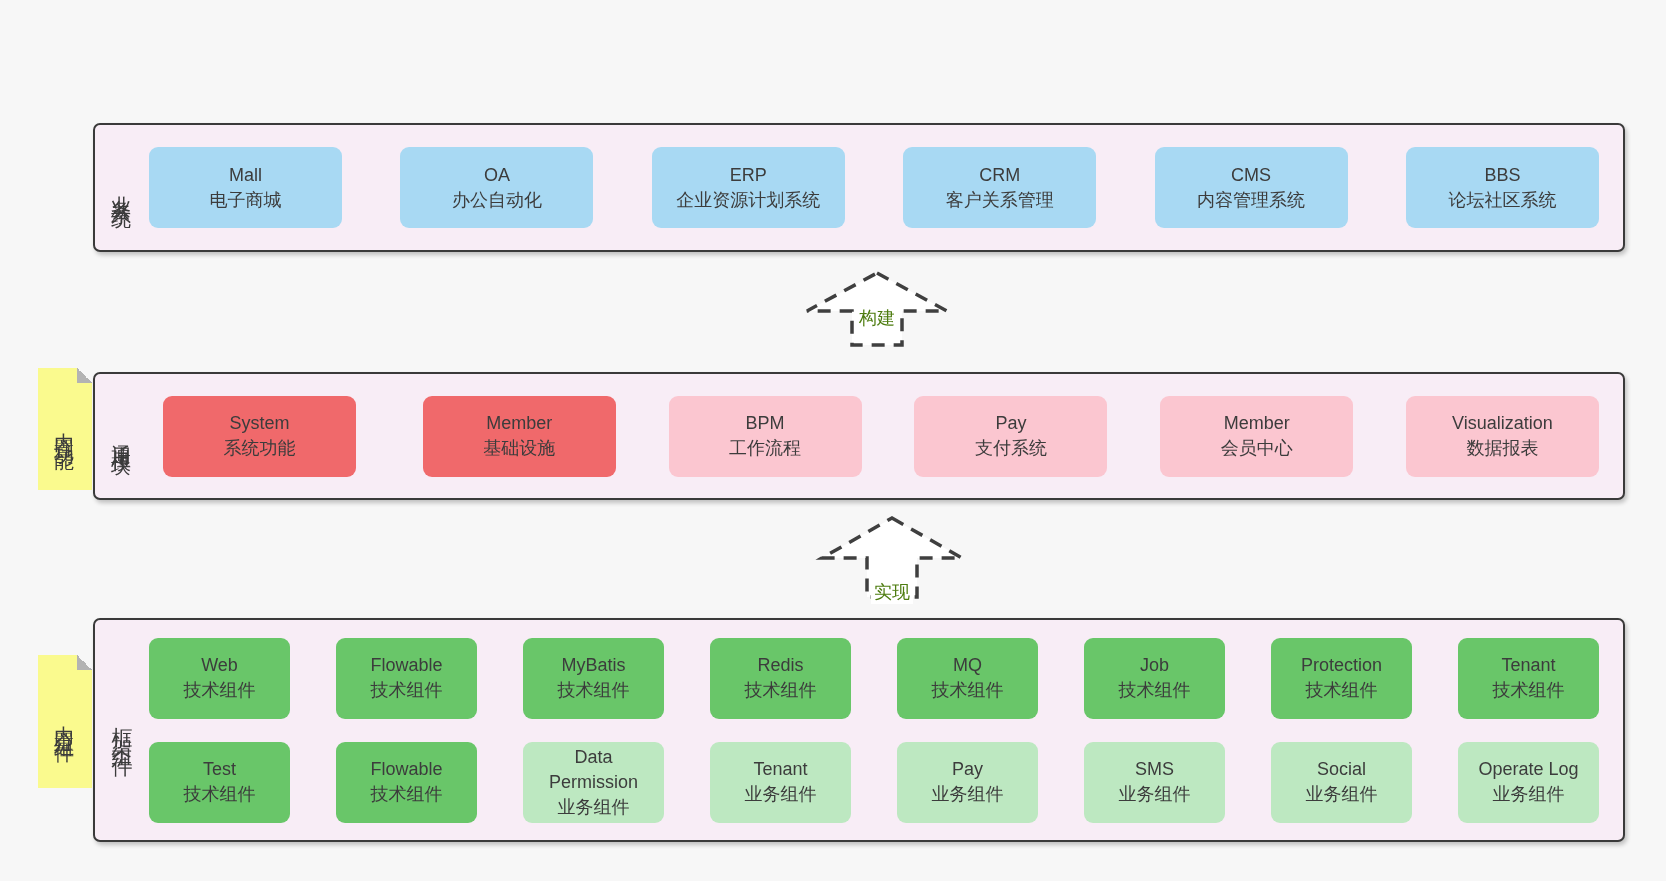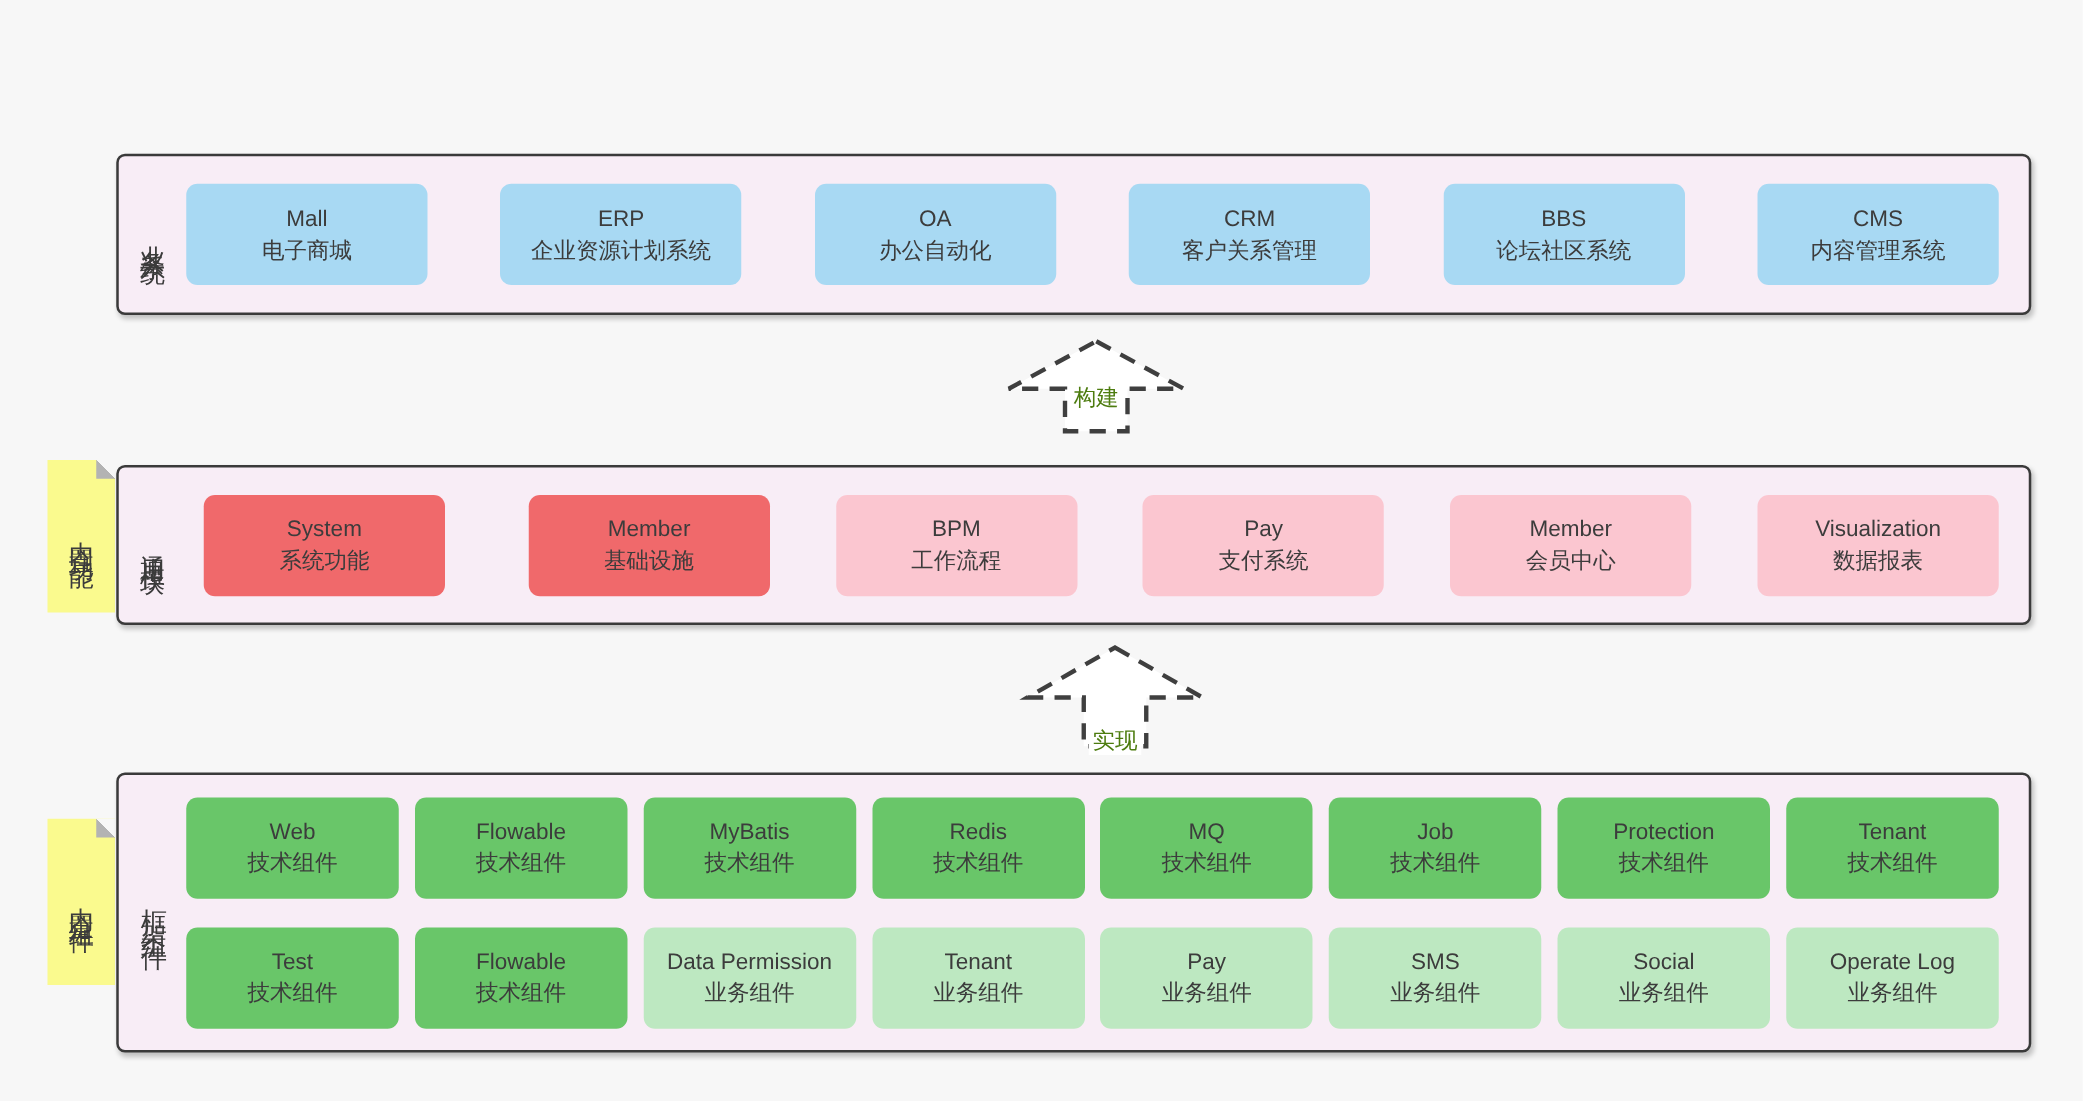--- a/index.html
+++ b/index.html
@@ -28,21 +28,21 @@
   }
   .band3 .band-label{letter-spacing:10px;font-size:21px;}
   .rows{flex:1;display:flex;flex-direction:column;justify-content:center;gap:23px;padding-right:24px;}
   .box-row{display:flex;justify-content:space-between;align-items:center;}
   .box{
     height:81px;box-sizing:border-box;padding:0 12px;border-radius:9px;
     display:flex;flex-direction:column;align-items:center;justify-content:center;
     text-align:center;font-size:18px;line-height:25px;color:#3c3c3c;
   }
   .band1 .box,.band2 .box{width:193px;}
-  .band3 .box{width:170px;}
+  .band3 .box{width:141px;}
   .blue{background:var(--blue,#a8d9f3);}
   .red{background:var(--red,#f0696b);margin-left:14px;}
   .pink{background:var(--pink,#fbc6d0);}
   .green-dark{background:var(--green_dark,#69c669);}
   .green-light{background:var(--green_light,#bde8c1);}
   
   .sticky{position:absolute;left:38px;width:54px;background:var(--yellow,#fafa8e);}
   .sticky2{top:368px;height:122px;}
   .sticky3{top:655px;height:133px;}
   .fold{
@@ -86,38 +86,38 @@
 
   <section class="band band1">
     <div class="band-label">业务系统</div>
     <div class="rows">
         <div class="box-row">
           <div class="box blue">
             <div class="box-name">Mall</div>
             <div class="box-sub">电子商城</div>
           </div>
           <div class="box blue">
+            <div class="box-name">OA</div>
+            <div class="box-sub">办公自动化</div>
+          </div>
+          <div class="box blue">
             <div class="box-name">ERP</div>
             <div class="box-sub">企业资源计划系统</div>
           </div>
           <div class="box blue">
-            <div class="box-name">OA</div>
-            <div class="box-sub">办公自动化</div>
-          </div>
-          <div class="box blue">
             <div class="box-name">CRM</div>
             <div class="box-sub">客户关系管理</div>
           </div>
           <div class="box blue">
+            <div class="box-name">CMS</div>
+            <div class="box-sub">内容管理系统</div>
+          </div>
+          <div class="box blue">
             <div class="box-name">BBS</div>
             <div class="box-sub">论坛社区系统</div>
-          </div>
-          <div class="box blue">
-            <div class="box-name">CMS</div>
-            <div class="box-sub">内容管理系统</div>
           </div>
         </div>
       </div>
   </section>
 
   <div class="arrow arrow1">
     <svg viewBox="0 0 150 78">
       <path d="M75,3 L145,41 L100,41 L100,75 L50,75 L50,41 L5,41 Z"></path>
     </svg>
     <div class="arrow-label">构建</div>

